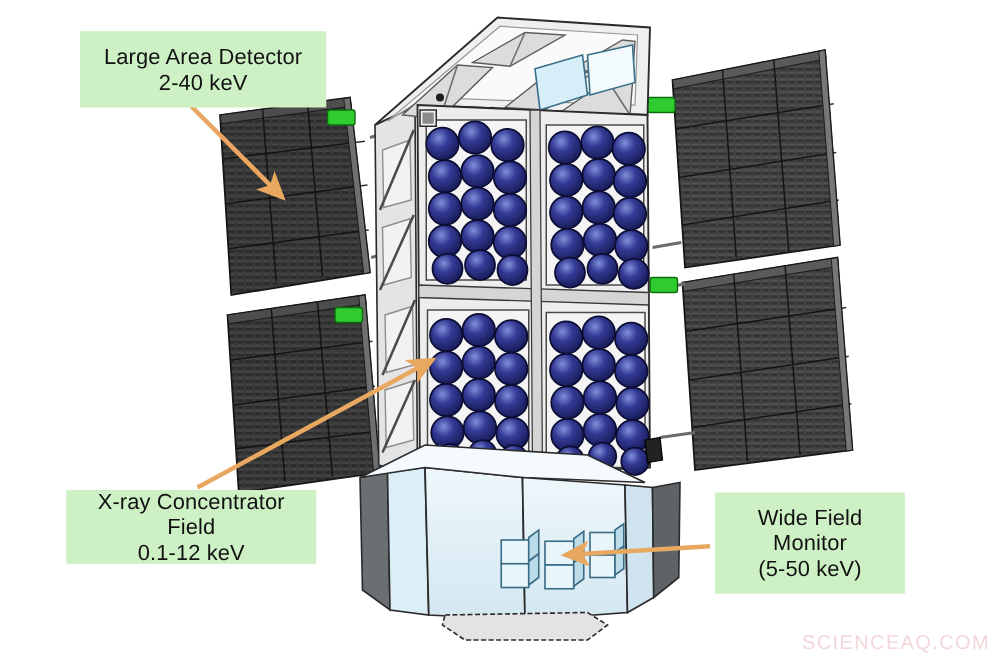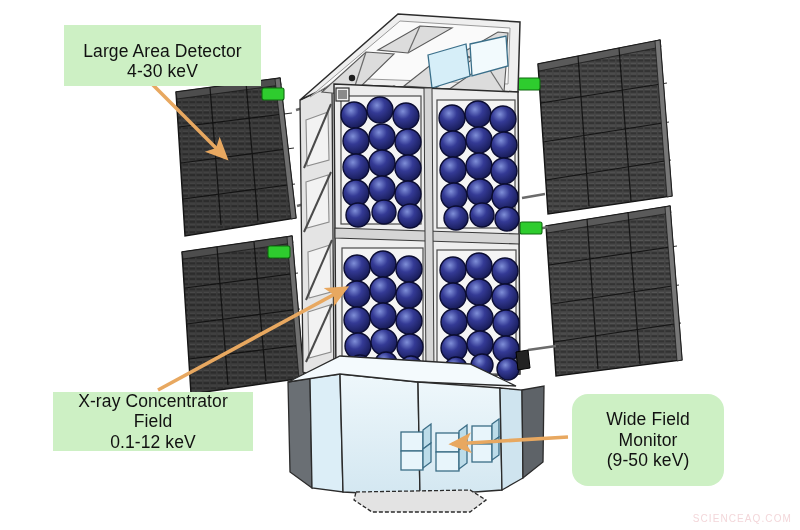--- a/index.html
+++ b/index.html
@@ -27,29 +27,29 @@
     font-size:17.5px;
     letter-spacing:.1px;
     display:flex;
     flex-direction:column;
     align-items:center;
     justify-content:center;
     padding:4px 6px;
   }
   .callout .ln { display:block; white-space:nowrap; }
 
-  #callout-lad { left:64px;  top:25px;  width:197px; height:61px;justify-content:flex-end; }
+  #callout-lad { left:64px;  top:25px;  width:197px; height:61px; }
   #callout-xca { left:53px;  top:392px; width:200px; height:59px; }
-  #callout-wfm { left:572px; top:394px; width:152px; height:92px;border-radius:16px; }
+  #callout-wfm { left:572px; top:394px; width:152px; height:81px; }
 
   
   #watermark {
     position:absolute;
     right:8px; bottom:6px;
-    font-size:10px;
+    font-size:16px;
     letter-spacing:1.1px;
     color:#f3d7da;
     font-family:"Liberation Sans", sans-serif;
     user-select:none;
   }
 </style>
 </head>
 <body>
 
 <div id="stage">
@@ -331,29 +331,29 @@
 
     <g>
       <line x1="152" y1="84" x2="226" y2="158" stroke="#e8a860" stroke-width="3.6" marker-end="url(#arrowhead)"></line>
       <line x1="158" y1="390" x2="346" y2="288" stroke="#e8a860" stroke-width="3.6" marker-end="url(#arrowhead)"></line>
       <line x1="568" y1="437" x2="452" y2="444" stroke="#e8a860" stroke-width="3.6" marker-end="url(#arrowhead)"></line>
     </g>
   </svg>
 
   <div class="callout" id="callout-lad">
     <span class="ln">Large Area Detector</span>
-    <span class="ln">4-30 keV</span>
+    <span class="ln">2-40 keV</span>
   </div>
 
   <div class="callout" id="callout-xca">
     <span class="ln">X-ray Concentrator</span>
     <span class="ln">Field</span>
     <span class="ln">0.1-12 keV</span>
   </div>
 
   <div class="callout" id="callout-wfm">
     <span class="ln">Wide Field</span>
     <span class="ln">Monitor</span>
-    <span class="ln">(9-50 keV)</span>
+    <span class="ln">(5-50 keV)</span>
   </div>
 
   <div id="watermark">SCIENCEAQ.COM</div>
 </div>
 
 </body></html>

